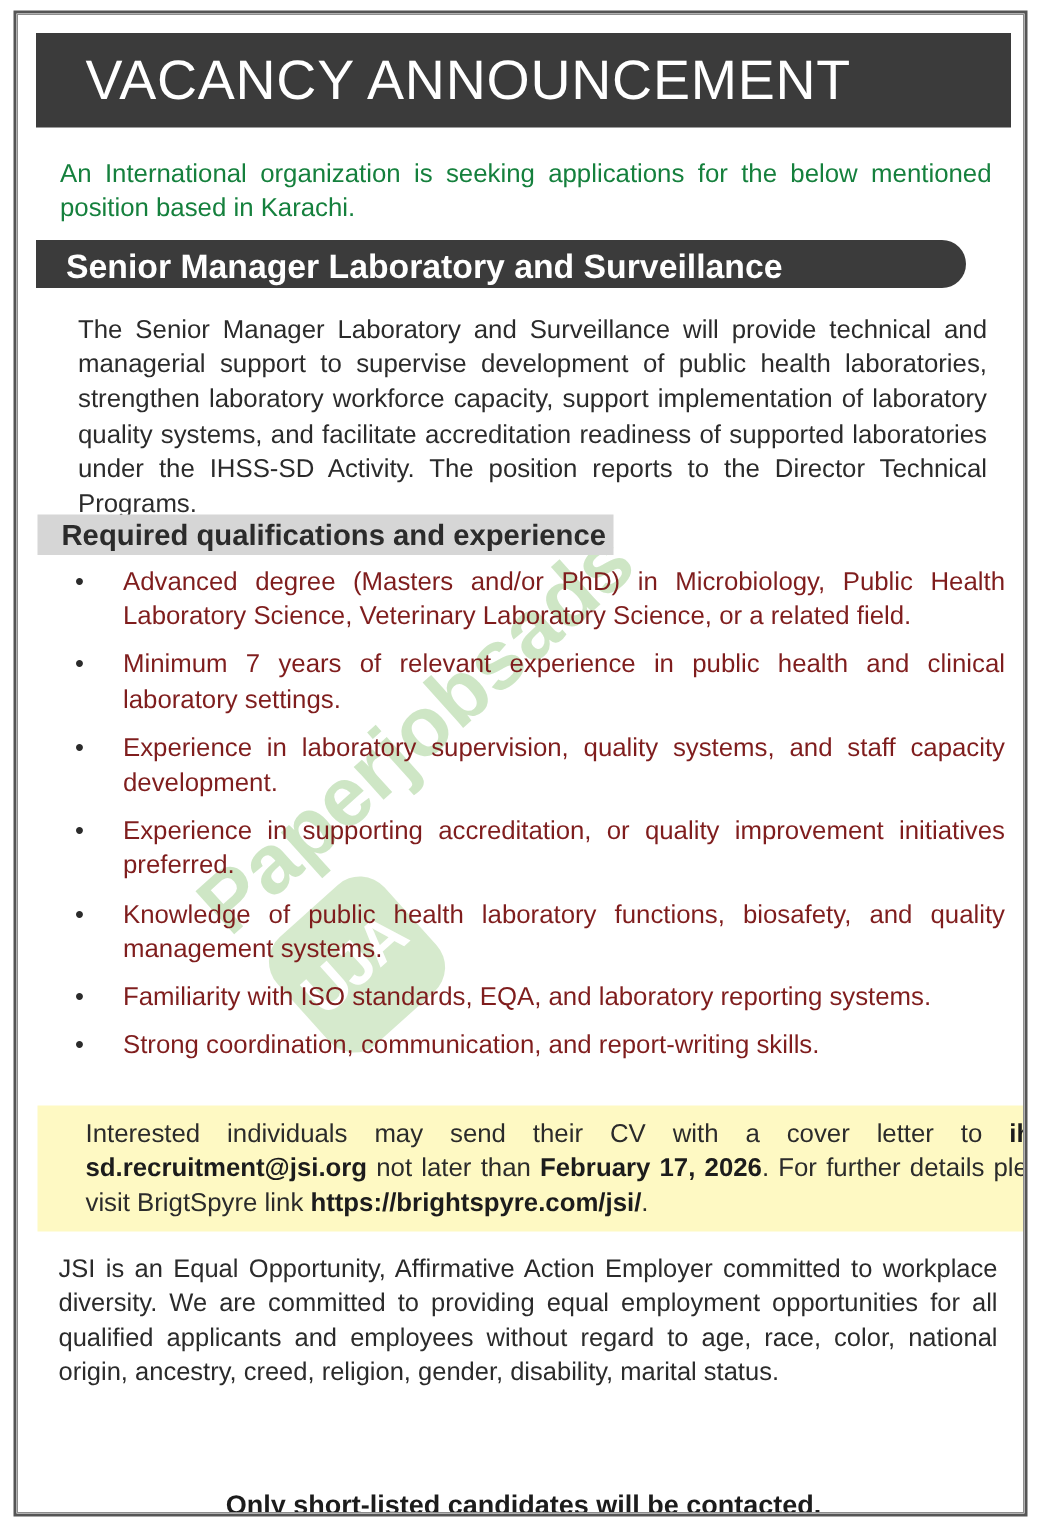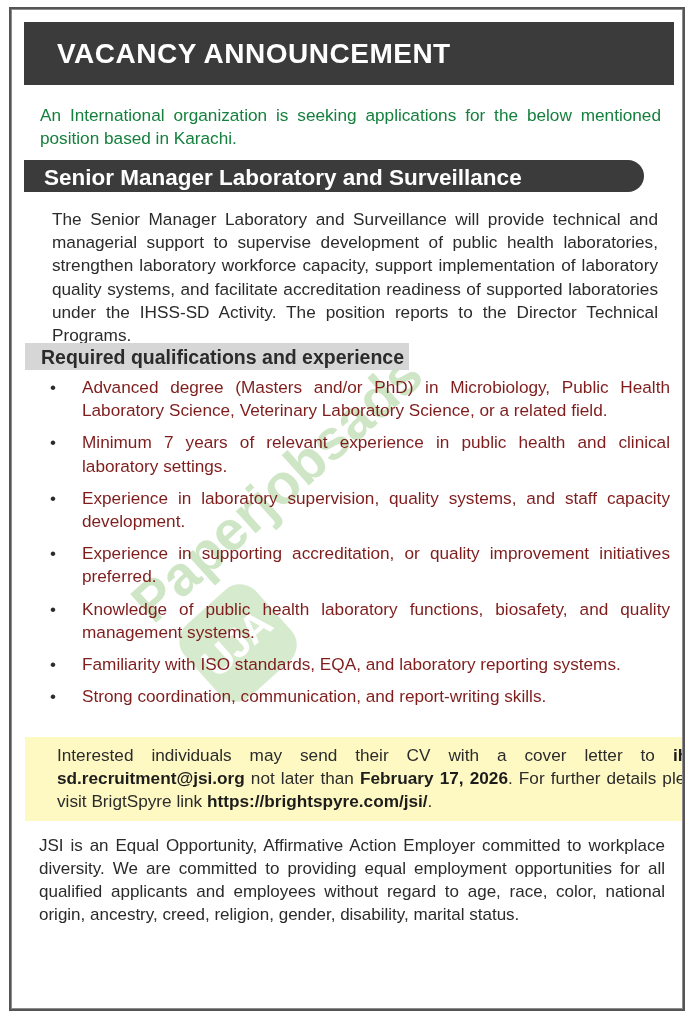--- a/index.html
+++ b/index.html
@@ -86,23 +86,23 @@
     top: 12px;
     width: 650px;
     height: 63px;
     background: #3b3b3b;
     z-index: 12;
   }
   #header-title {
     position: absolute;
     left: 33px;
     top: 9px;
-    font-size: 28px;
+    font-size: 37px;
     line-height: 45px;
-    font-weight: bold;
+    font-weight: normal;
     color: #ffffff;
     letter-spacing: .5px;
     font-family: "Liberation Sans", sans-serif;
     white-space: nowrap;
   }
 
   
   #intro {
     position: absolute;
     left: 14px;
@@ -337,15 +337,16 @@
       </div>
 
     <div id="apply-block">
       <p id="apply-text"><span>Interested individuals may send their CV with a cover letter to </span><b>ihss-sd.recruitment@jsi.org</b><span> not later than </span><b>February 17, 2026</b><span>. For further details please visit BrigtSpyre link </span><b>https://brightspyre.com/jsi/</b><span>.</span></p>
     </div>
 
     <div id="eeo-block">
       <p class="eeo-para">JSI is an Equal Opportunity, Affirmative Action Employer committed to workplace diversity. We are committed to providing equal employment opportunities for all qualified applicants and employees without regard to age, race, color, national origin, ancestry, creed, religion, gender, disability, marital status.</p>
     </div>
 
+    <div id="closing-note">Only short-listed candidates will be contacted.</div>
 
   </div>
 </div>
 
 </body></html>

